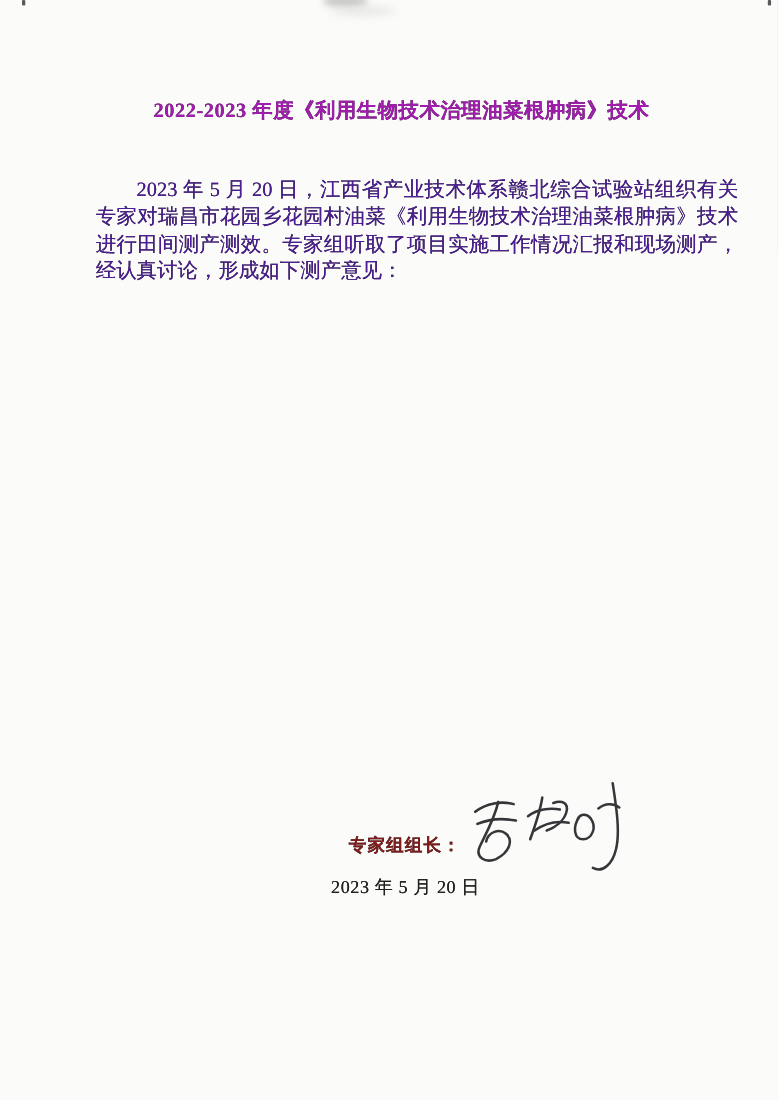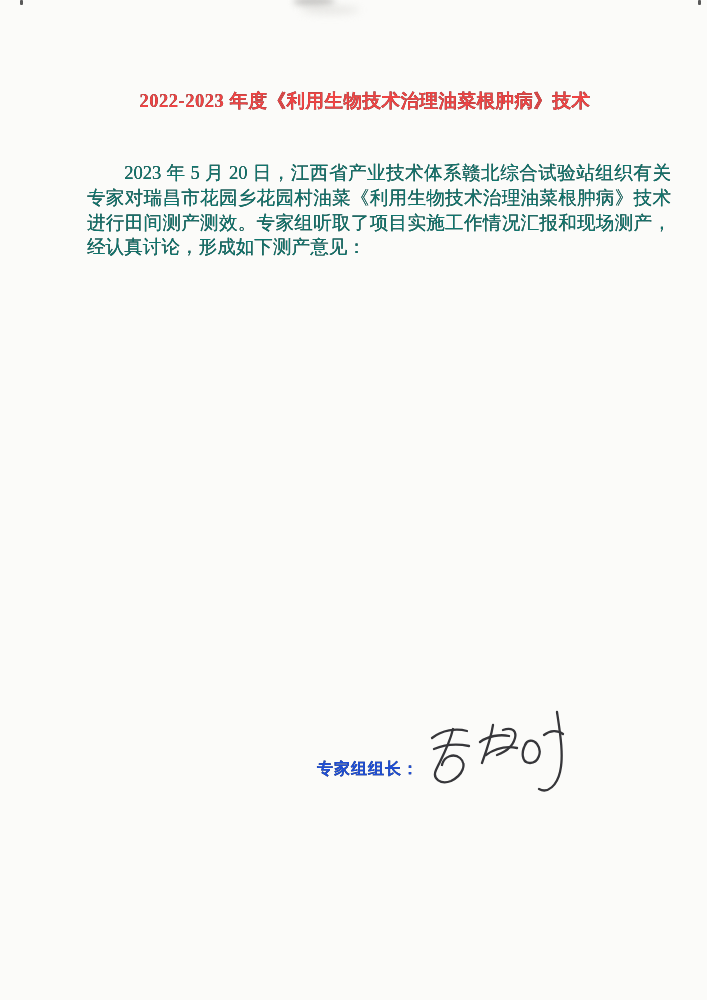--- a/index.html
+++ b/index.html
@@ -16,31 +16,31 @@
     position:absolute;left:293px;top:-3px;width:42px;height:9px;
     background:#b7b6b4;border-radius:50%;filter:blur(3px);opacity:.8;
   }
   .smudge2{
     position:absolute;left:300px;top:6px;width:60px;height:8px;
     background:#dddcd9;border-radius:50%;filter:blur(4px);opacity:.7;
   }
   .title-block{
     position:absolute;left:30px;top:86px;width:670px;text-align:center;
     font-weight:bold;font-size:18.5px;line-height:30px;letter-spacing:0.5px;
-    color:#ef4444;text-shadow:0 0 .4px #191919;
+    color:#a21caf;text-shadow:0 0 .4px #191919;
   }
   .body-text{
     position:absolute;left:87px;top:161px;width:584px;
     font-size:18.6px;line-height:24.8px;text-align:justify;
-    color:#0f766e;text-shadow:0 0 .3px #212121;
+    color:#4c1d95;text-shadow:0 0 .3px #212121;
   }
   .body-text p{margin:0;text-indent:2em;}
   .sig-label{
     position:absolute;left:317px;top:759px;font-size:16px;font-weight:bold;
-    color:#1d4ed8;text-shadow:0 0 .3px #222;letter-spacing:1px;
+    color:#7f1d1d;text-shadow:0 0 .3px #222;letter-spacing:1px;
   }
   .signature-svg{position:absolute;left:426px;top:704px;}
   .report-date{
     position:absolute;left:301px;top:796px;font-size:16.5px;
     color:#222;text-shadow:0 0 .3px #222;letter-spacing:.5px;
   }
 </style>
 </head>
 <body>
 
@@ -67,14 +67,15 @@
     <path d="M27,25 C23,42 14,57 10,66 C6,75 15,81 25,77 C37,71 41,60 34,54 C28,49 18,52 16,61"></path>
     <path d="M54,38 C62,32 74,30 83,32"></path>
     <path d="M67,21 C65,34 60,48 56,59"></path>
     <path d="M60,51 C70,44 81,42 91,44"></path>
     <path d="M77,26 C85,23 91,26 89,34 C87,42 79,48 71,51"></path>
     <path d="M101,38 C94,48 96,59 104,59 C112,59 117,48 111,40 C107,35 101,36 99,41"></path>
     <path d="M118,31 C124,26 132,26 137,30"></path>
     <path d="M131,8 C134,28 138,52 134,68 C131,81 122,90 113,85"></path>
   </svg>
 
+  <div class="report-date">2023 年 5 月 20 日</div>
 
 </div>
 
 </body></html>

